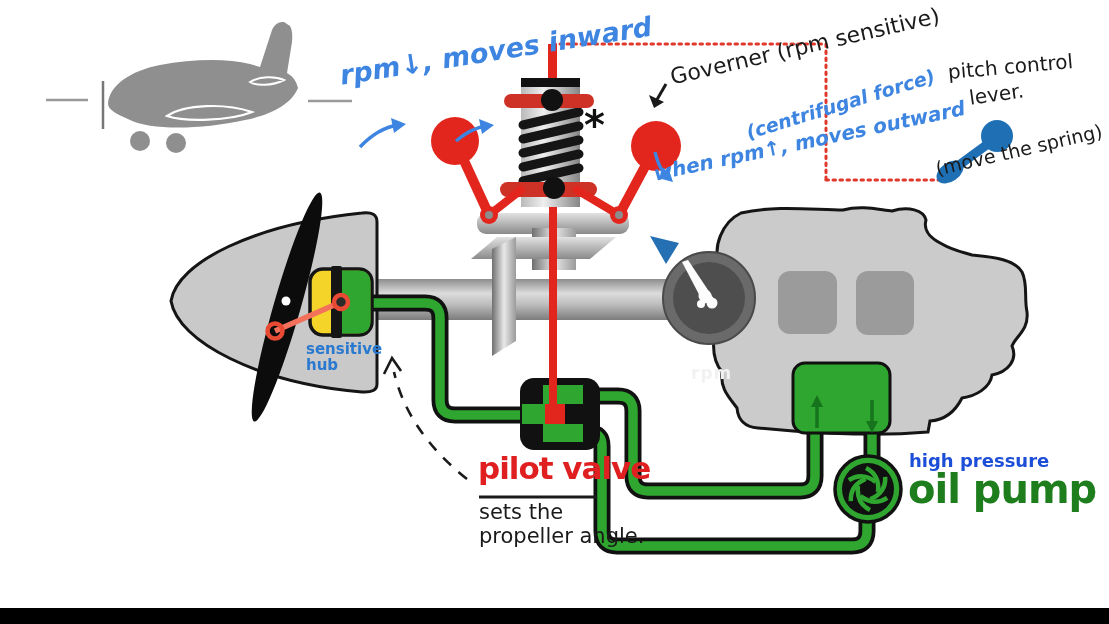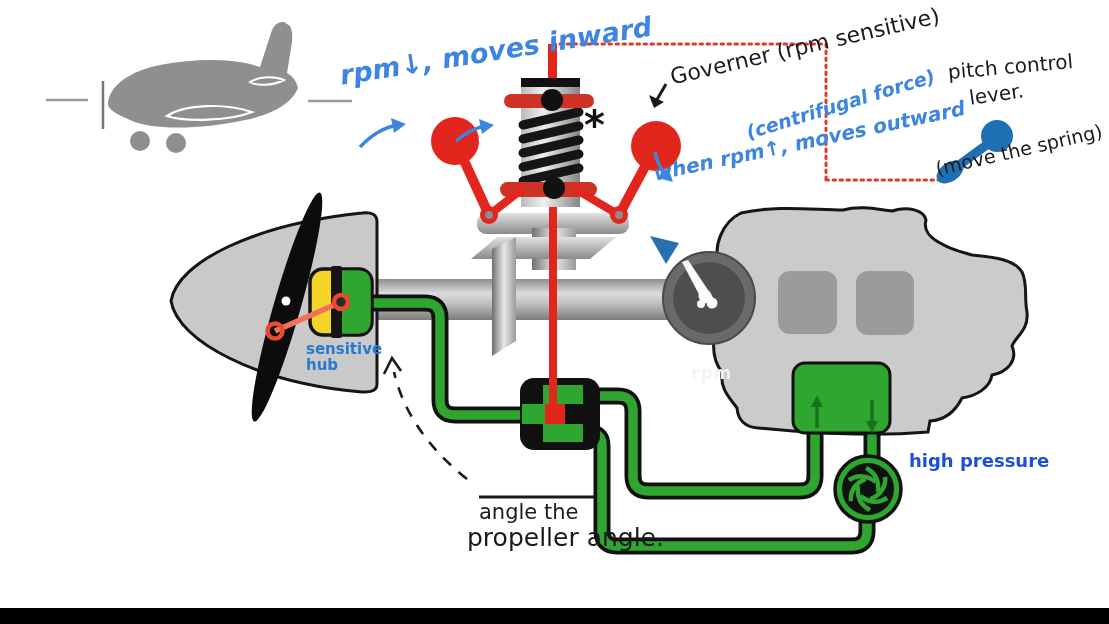--- a/index.html
+++ b/index.html
@@ -213,18 +213,20 @@
 
 <div class="txt asterisk" style="left:584px;top:104px;">*</div>
 
 <div class="txt hub-label" style="left:306px;top:341px;white-space:normal;width:70px;">
   <span>sensitive</span><br>
   <span>hub</span>
 </div>
 
 <div class="txt gauge-label" style="left:691px;top:317px;">rpm</div>
 
-<div class="txt ink-black" style="left:479px;top:501px;font-size:21px;font-weight:normal;">angle the</div>
-<div class="txt ink-black" style="left:467px;top:525px;font-size:25px;font-weight:normal;">propeller angle.</div>
+<div class="txt pv-title" style="left:478px;top:452px;">pilot valve</div>
+<div class="txt ink-black" style="left:479px;top:501px;font-size:21px;font-weight:normal;">sets the</div>
+<div class="txt ink-black" style="left:479px;top:525px;font-size:21px;font-weight:normal;">propeller angle.</div>
 
 <div class="txt pump-t1" style="left:909px;top:452px;">high pressure</div>
+<div class="txt pump-t2" style="left:908px;top:468px;">oil pump</div>
 
 </div>
 
 </body></html>

